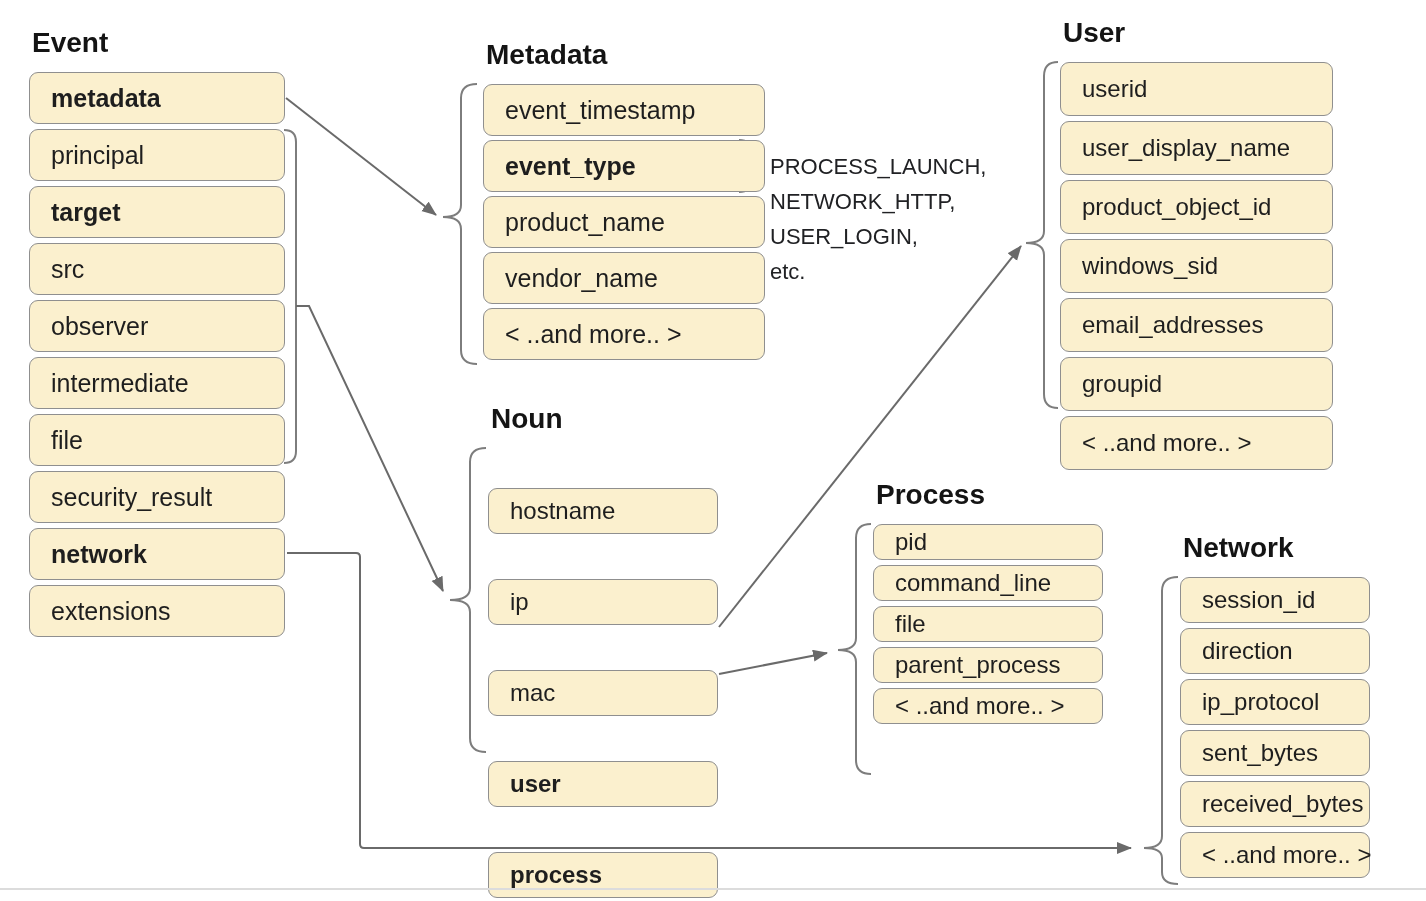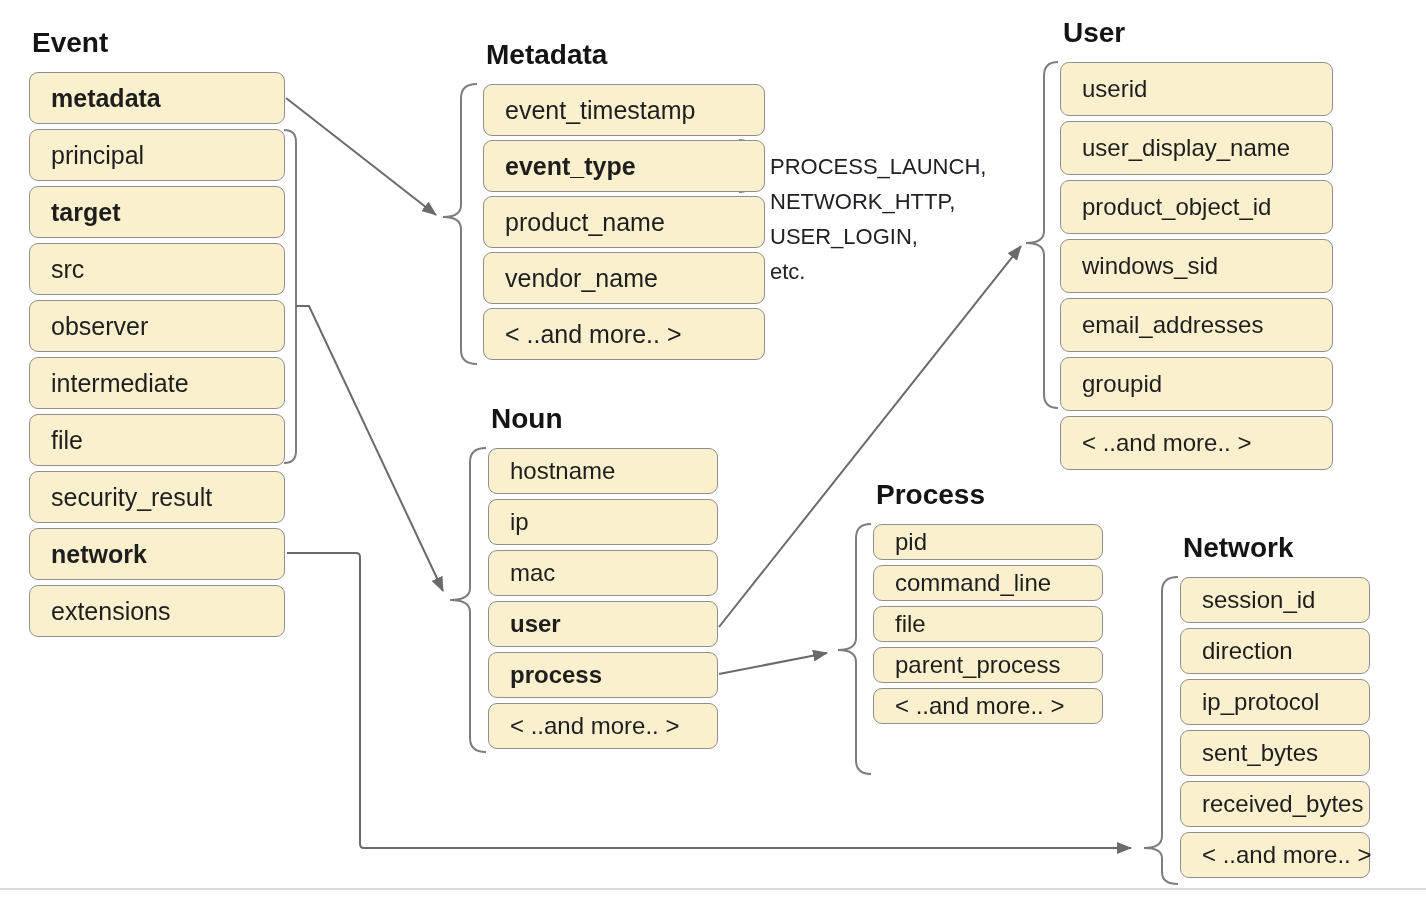--- a/index.html
+++ b/index.html
@@ -28,21 +28,21 @@
     white-space:nowrap;
   }
   .box.bold{font-weight:700;}
   .box.italic{}
   
   #g-event  {left:29px;  top:72px;}
   #g-event  .stack{gap:5px;} #g-event .box{width:256px;height:52px;font-size:25px;}
   #g-metadata{left:483px; top:84px;}
   #g-metadata .stack{gap:4px;} #g-metadata .box{width:282px;height:52px;font-size:25px;}
   #g-noun   {left:488px; top:448px;}
-  #g-noun   .stack{gap:5px;} #g-noun .box{width:230px;height:46px;font-size:24px;}
+  #g-noun   .stack{gap:5px;} #g-noun .box{width:230px;height:46px;font-size:24px;margin-top:40px;}
   #g-user   {left:1060px;top:62px;}
   #g-user   .stack{gap:5px;} #g-user .box{width:273px;height:54px;font-size:24px;}
   #g-process{left:873px; top:524px;}
   #g-process .stack{gap:5px;} #g-process .box{width:230px;height:36px;font-size:24px;}
   #g-network{left:1180px;top:577px;}
   #g-network .stack{gap:5px;} #g-network .box{width:190px;height:46px;font-size:24px;}
   .enum{
     position:absolute;left:770px;top:149px;
     font-size:22px;line-height:35px;color:#202124;white-space:nowrap;
   }

